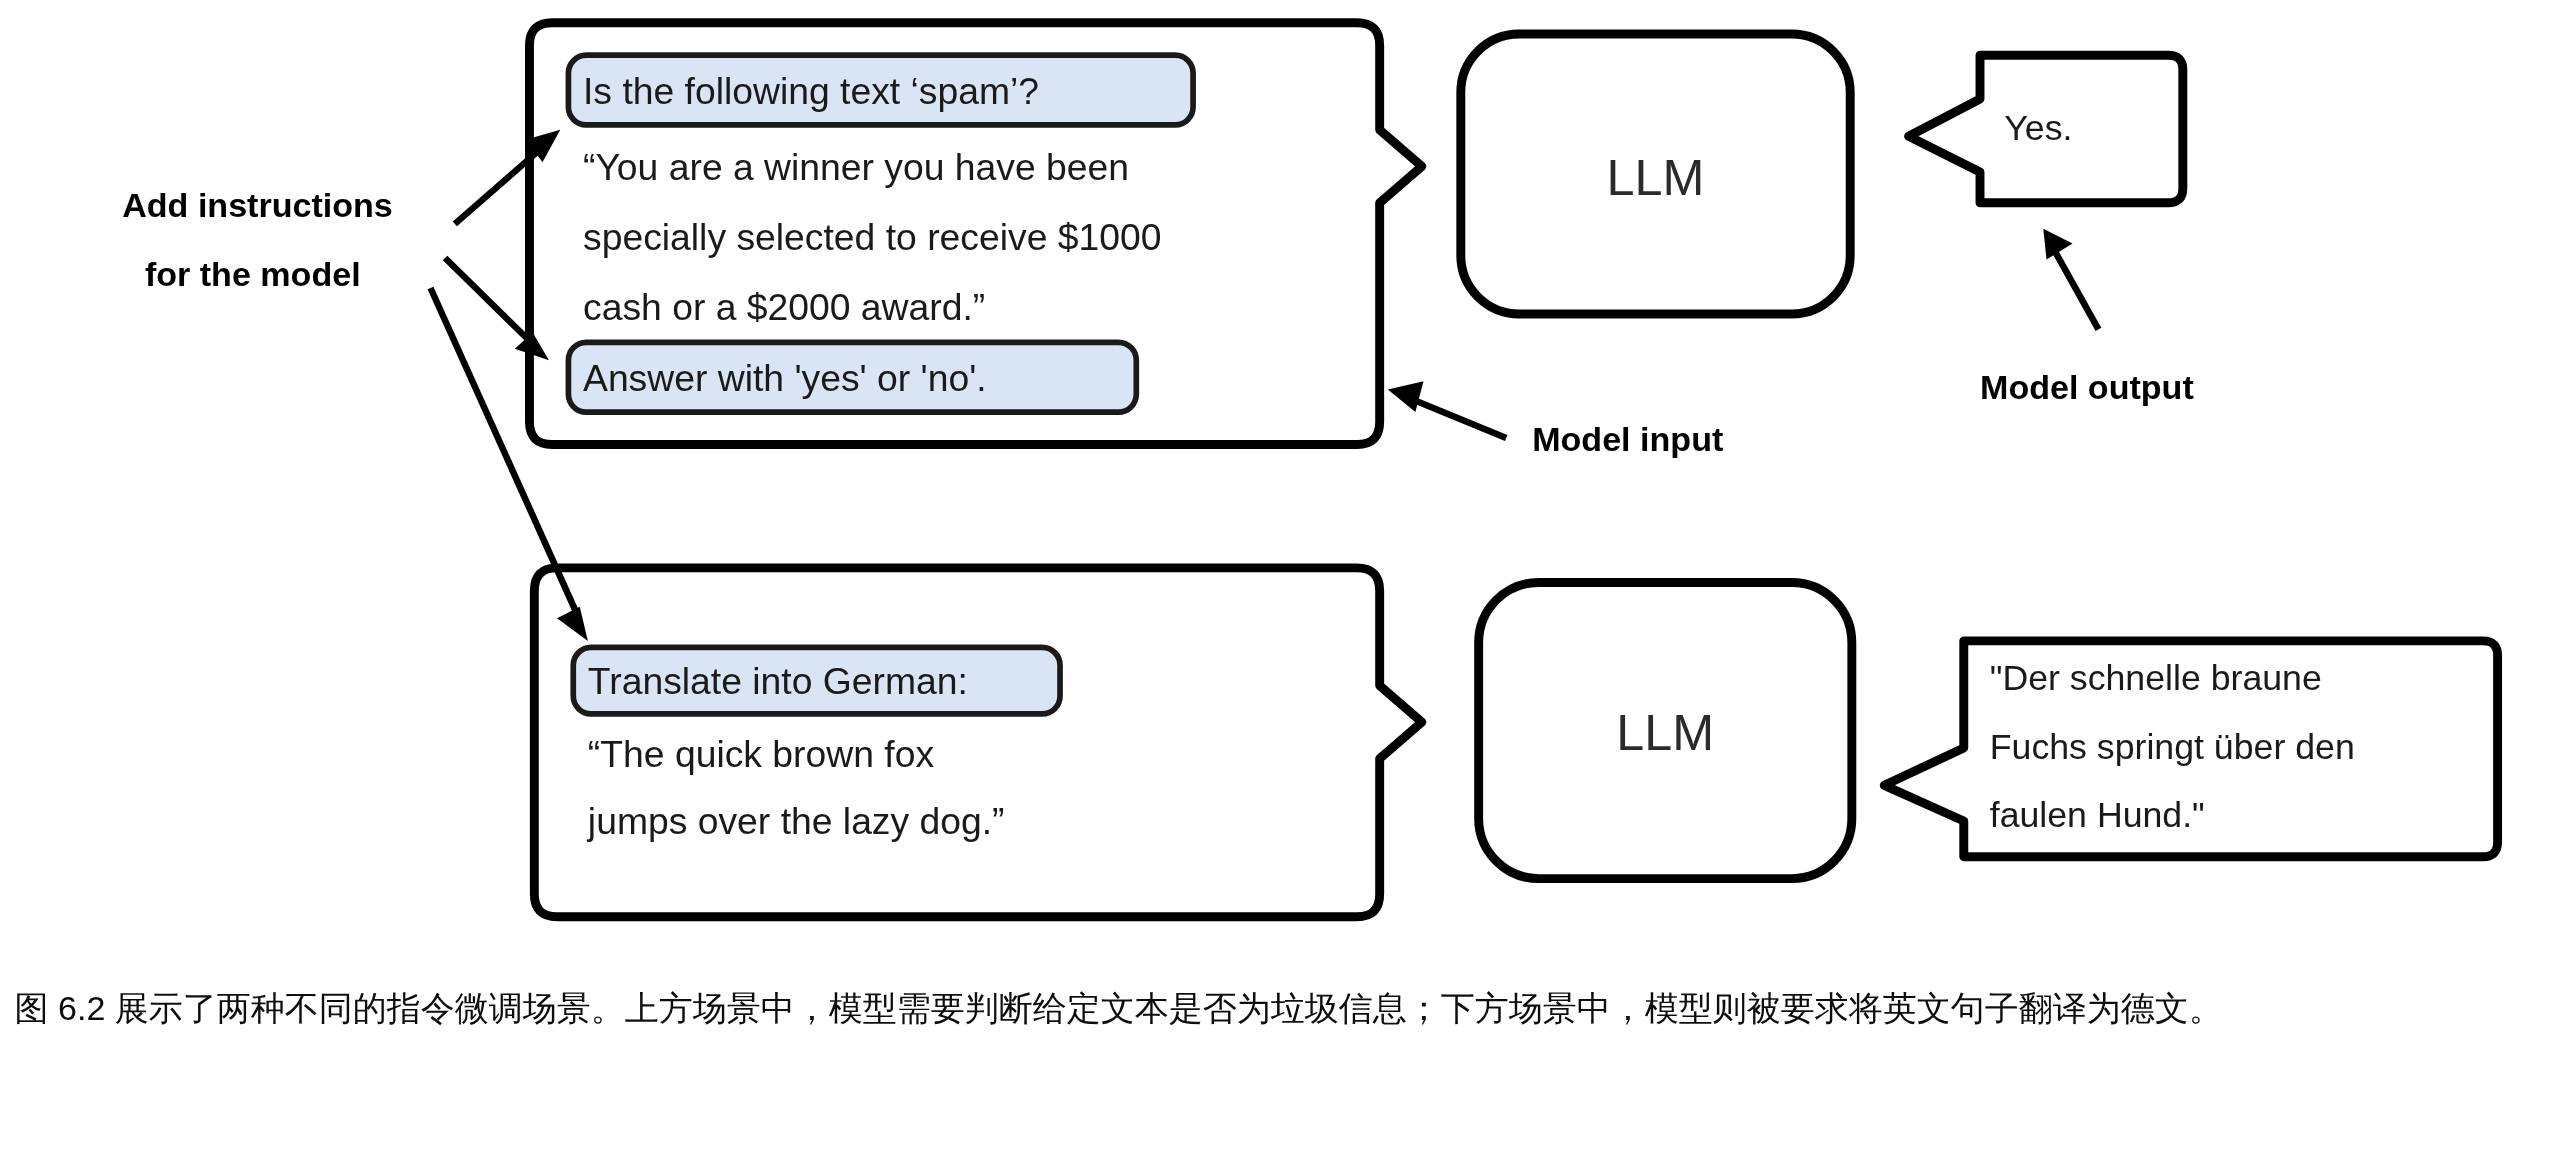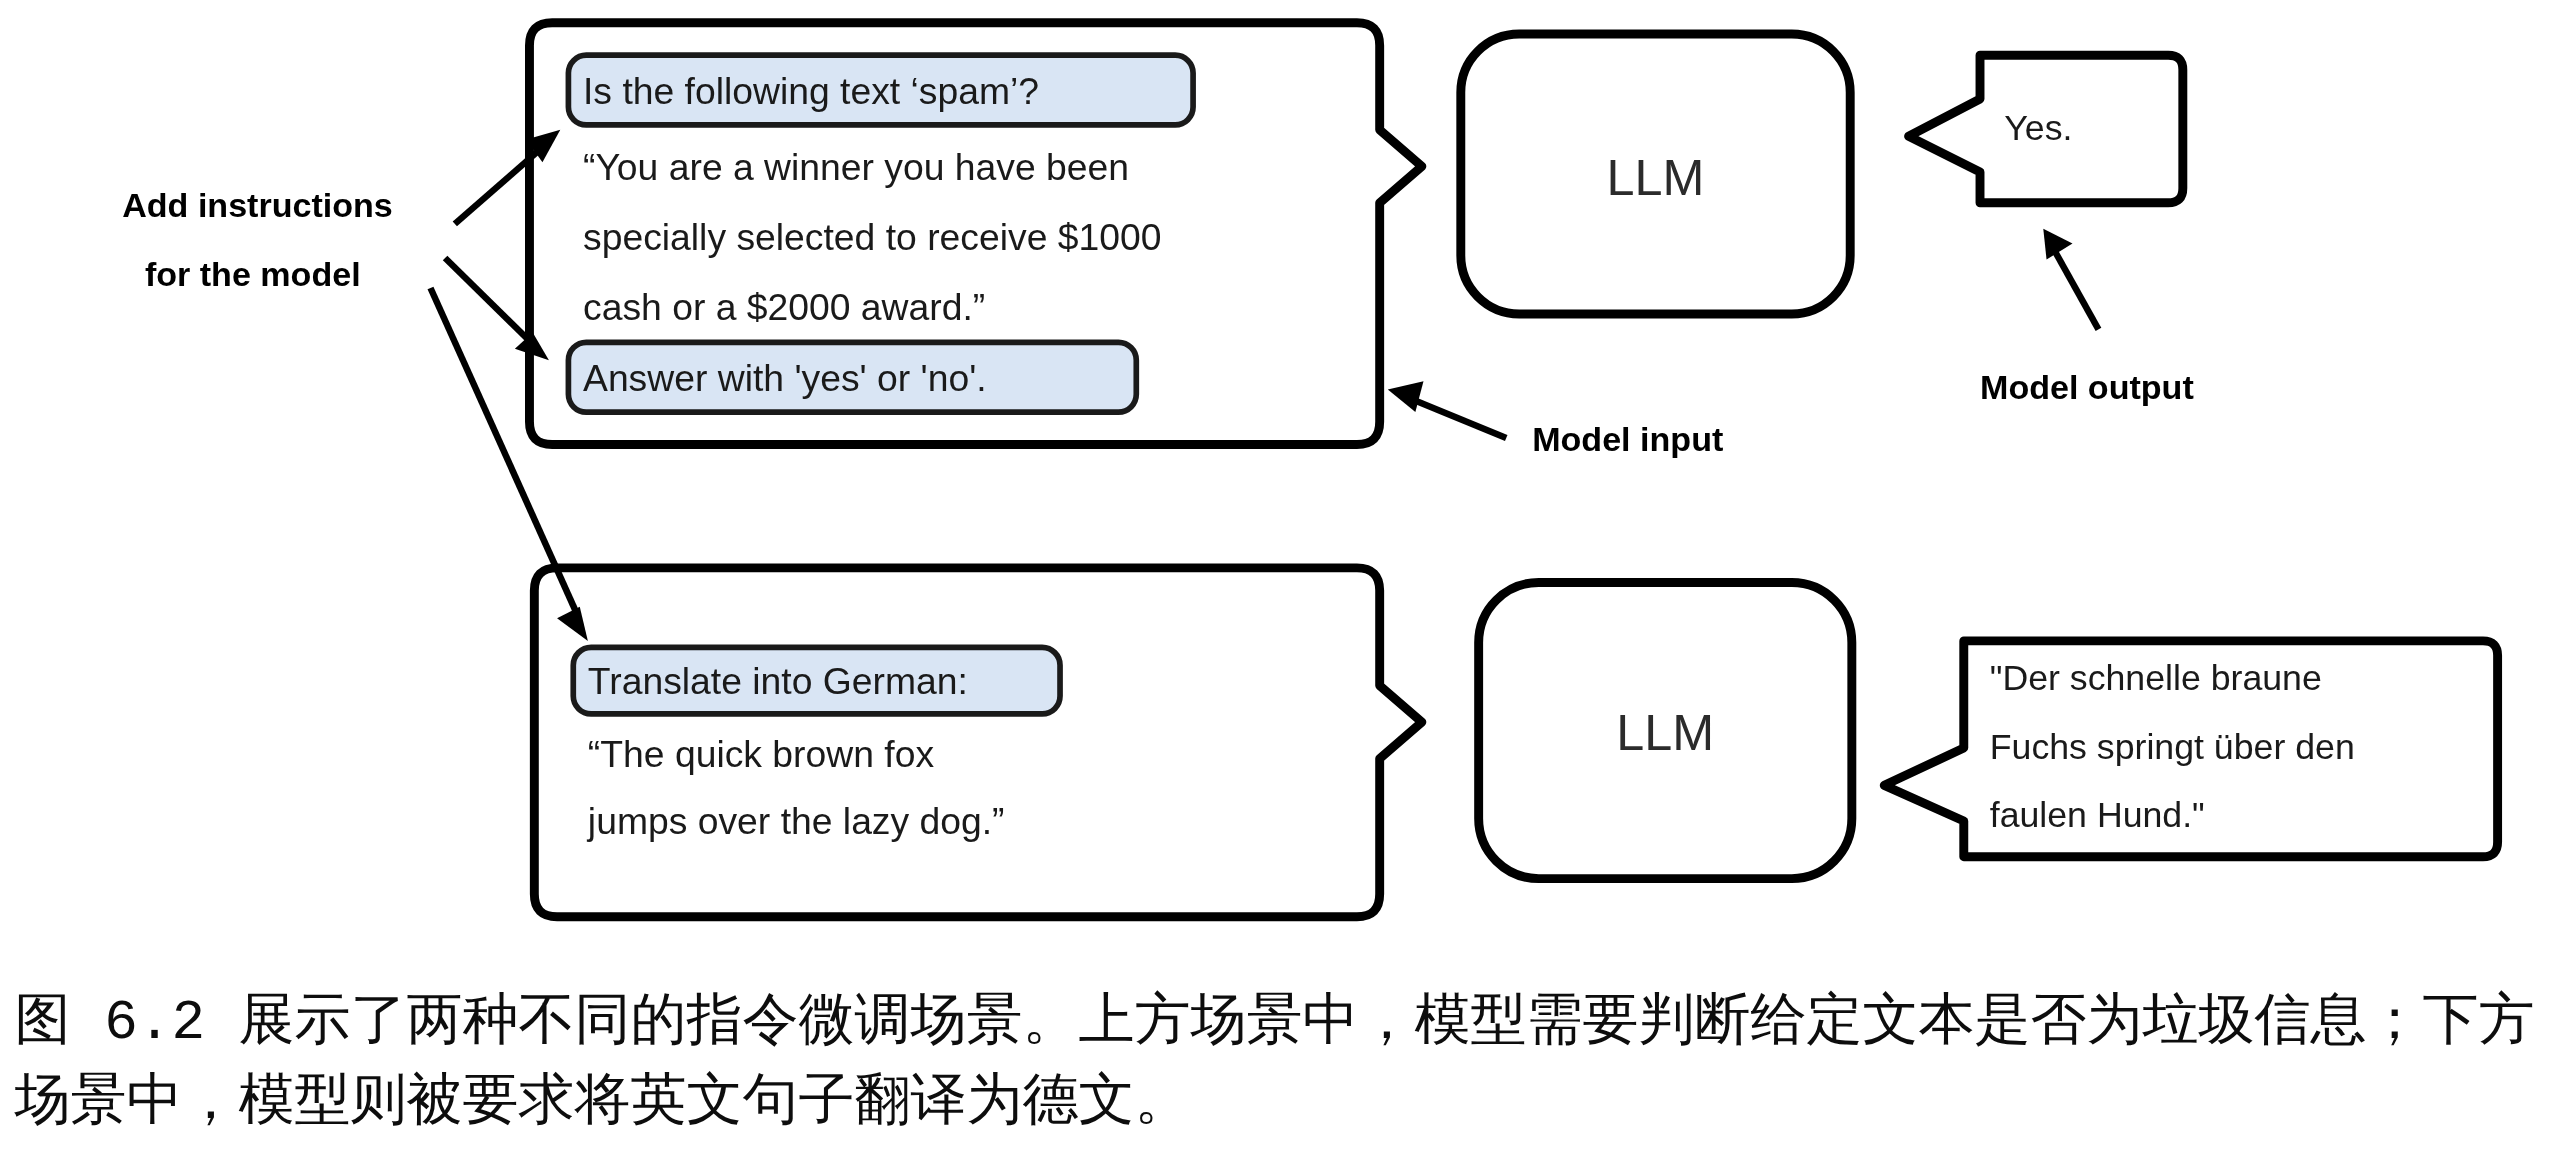--- a/index.html
+++ b/index.html
@@ -72,22 +72,22 @@
   .annot-text {
     font-size: 42px;
     font-weight: bold;
     fill: #000000;
   }
   .caption {
     position: absolute;
     left: 14.6px;
     top: 984px;
     width: 2557px;
-    font-family: Liberation Mono, monospace;
-    font-size: 56px;
+    font-family: Liberation Sans, sans-serif;
+    font-size: 34px;
     line-height: 1.42;
     color: #0d0d0d;
     letter-spacing: 0px;
     white-space: pre-wrap;
   }
 </style>
 </head>
 <body>
 
 <div id="figure-root">

